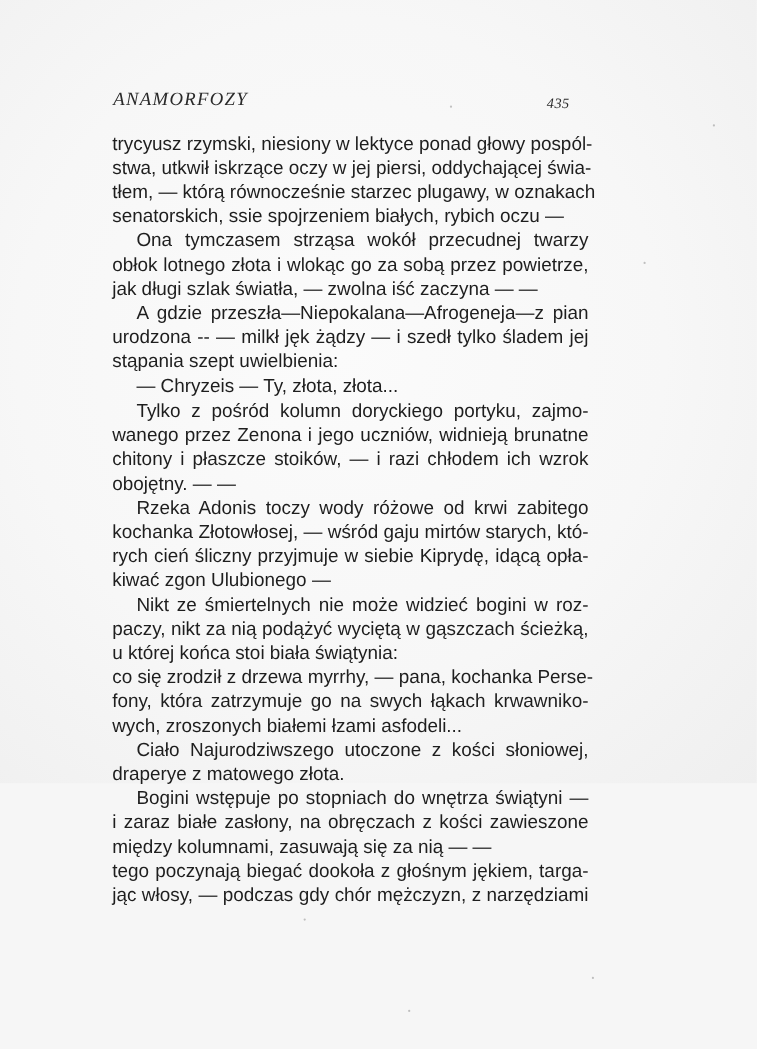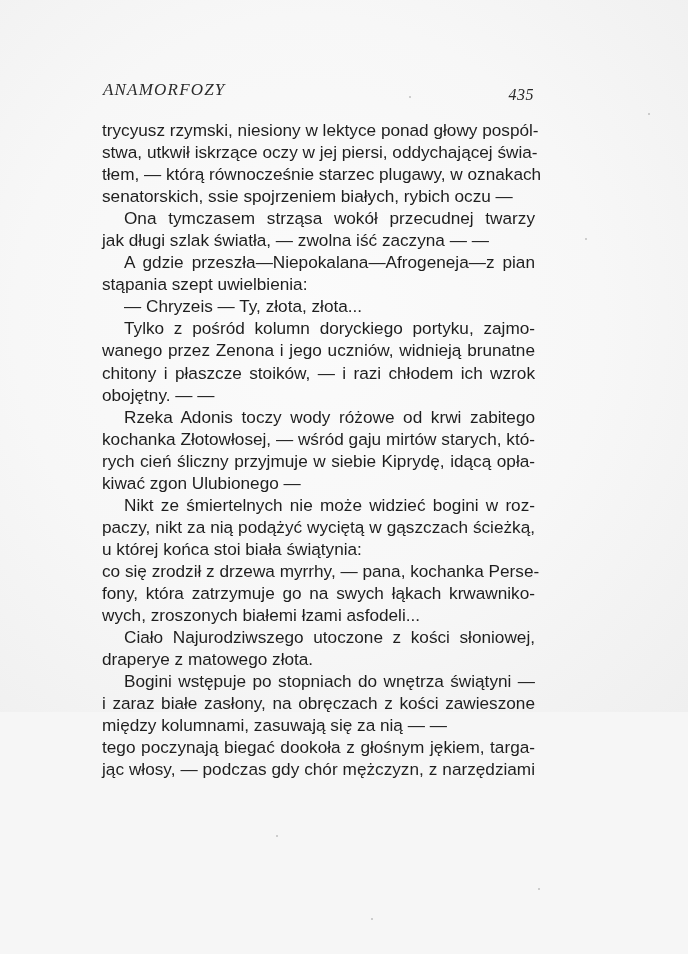--- a/index.html
+++ b/index.html
@@ -32,23 +32,23 @@
     }
     .running-title {
       position: absolute;
       left: 0;
       top: 0;
       font-size: 17px;
       letter-spacing: 1.2px;
     }
     .page-number {
       position: absolute;
-      right: 0;
+      right: 16px;
       top: 6px;
-      font-size: 16px;
+      font-size: 13px;
       letter-spacing: 0.5px;
     }
     .body-text {
       position: absolute;
       left: 102px;
       top: 119px;
       width: 433px;
       font-family: Liberation Sans, sans-serif;
       font-size: 17.2px;
       color: #1e1e1e;
@@ -86,22 +86,24 @@
     <span class="running-title">ANAMORFOZY</span>
     <span class="page-number">435</span>
   </div>
 
   <div class="body-text" id="body-text">
       <span class="line">trycyusz rzymski, niesiony w lektyce ponad głowy pospól-</span>
       <span class="line">stwa, utkwił iskrzące oczy w jej piersi, oddychającej świa-</span>
       <span class="line">tłem, — którą równocześnie starzec plugawy, w oznakach</span>
       <span class="line last">senatorskich, ssie spojrzeniem białych, rybich oczu —</span>
       <span class="line indent">Ona tymczasem strząsa wokół przecudnej twarzy</span>
+      <span class="line">obłok lotnego złota i wlokąc go za sobą przez powietrze,</span>
       <span class="line last">jak długi szlak światła, — zwolna iść zaczyna — —</span>
       <span class="line indent">A gdzie przeszła—Niepokalana—Afrogeneja—z pian</span>
+      <span class="line">urodzona -- — milkł jęk żądzy — i szedł tylko śladem jej</span>
       <span class="line last">stąpania szept uwielbienia:</span>
       <span class="line indent last">— Chryzeis — Ty, złota, złota...</span>
       <span class="line indent">Tylko z pośród kolumn doryckiego portyku, zajmo-</span>
       <span class="line">wanego przez Zenona i jego uczniów, widnieją brunatne</span>
       <span class="line">chitony i płaszcze stoików, — i razi chłodem ich wzrok</span>
       <span class="line last">obojętny. — —</span>
       <span class="line indent">Rzeka Adonis toczy wody różowe od krwi zabitego</span>
       <span class="line">kochanka Złotowłosej, — wśród gaju mirtów starych, któ-</span>
       <span class="line">rych cień śliczny przyjmuje w siebie Kiprydę, idącą opła-</span>
       <span class="line last">kiwać zgon Ulubionego —</span>

